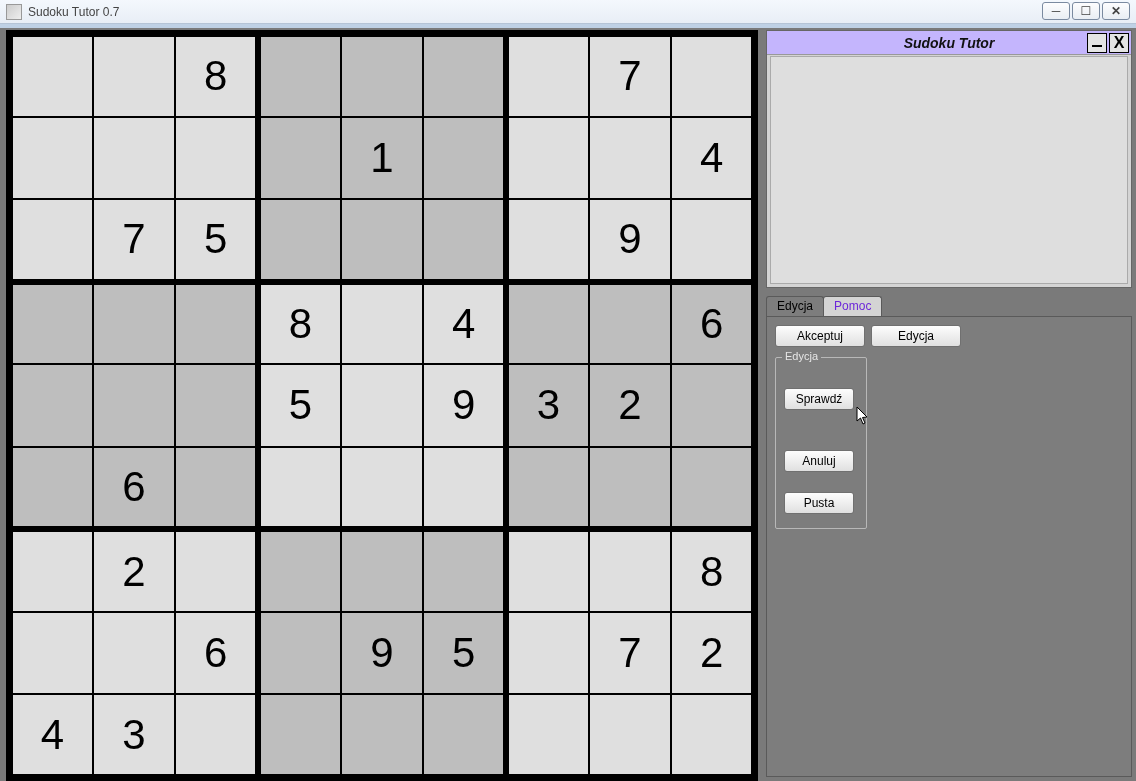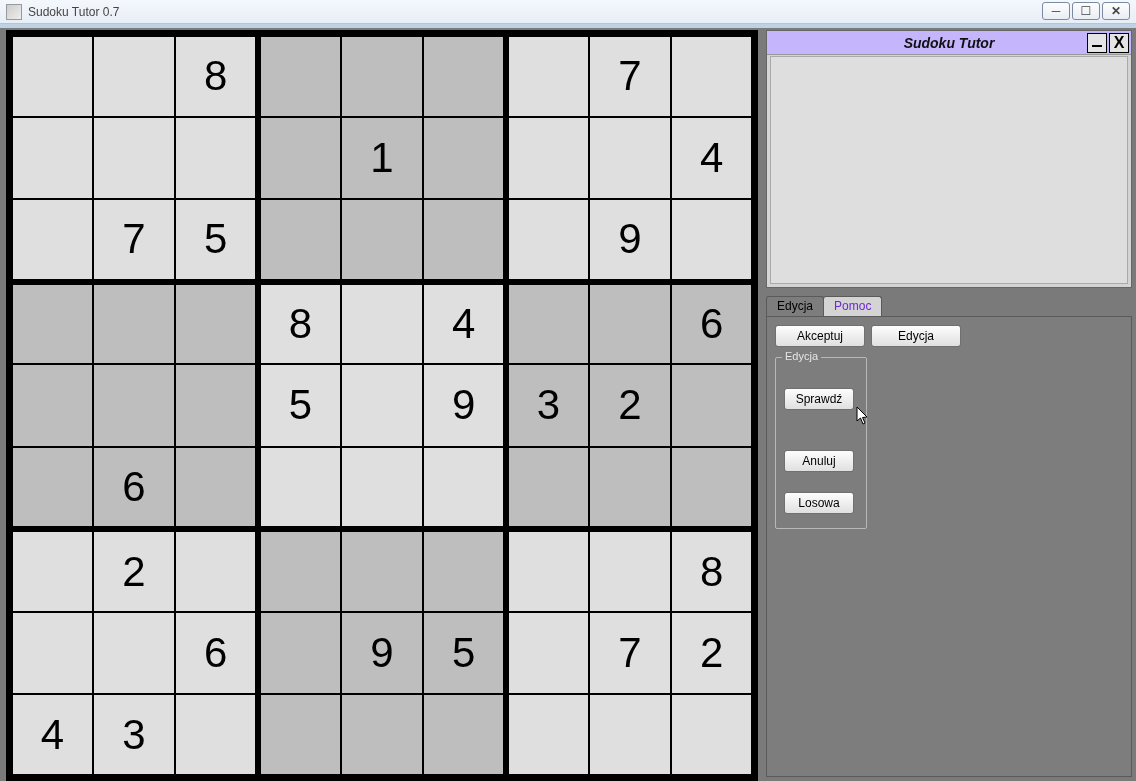--- a/index.html
+++ b/index.html
@@ -354,21 +354,21 @@
       <div class="tab-content">
         <div class="btn-row">
           <div class="btn">Akceptuj</div>
           <div class="btn">Edycja</div>
         </div>
         <div class="group">
           <span class="group-label">Edycja</span>
           <div class="btn small">Sprawdź</div>
           <div class="gap"></div>
           <div class="btn small">Anuluj</div>
-          <div class="btn small">Losowa</div>
+          <div class="btn small">Pusta</div>
         </div>
       </div>
     </div>
 
   </div>
 
   <svg class="cursor" viewBox="0 0 14 20">
     <path d="M1 1 L1 15 L4.5 12 L7 18 L9 17 L6.5 11.5 L11 11 Z" fill="#fff" stroke="#000" stroke-width="1"></path>
   </svg>
 

